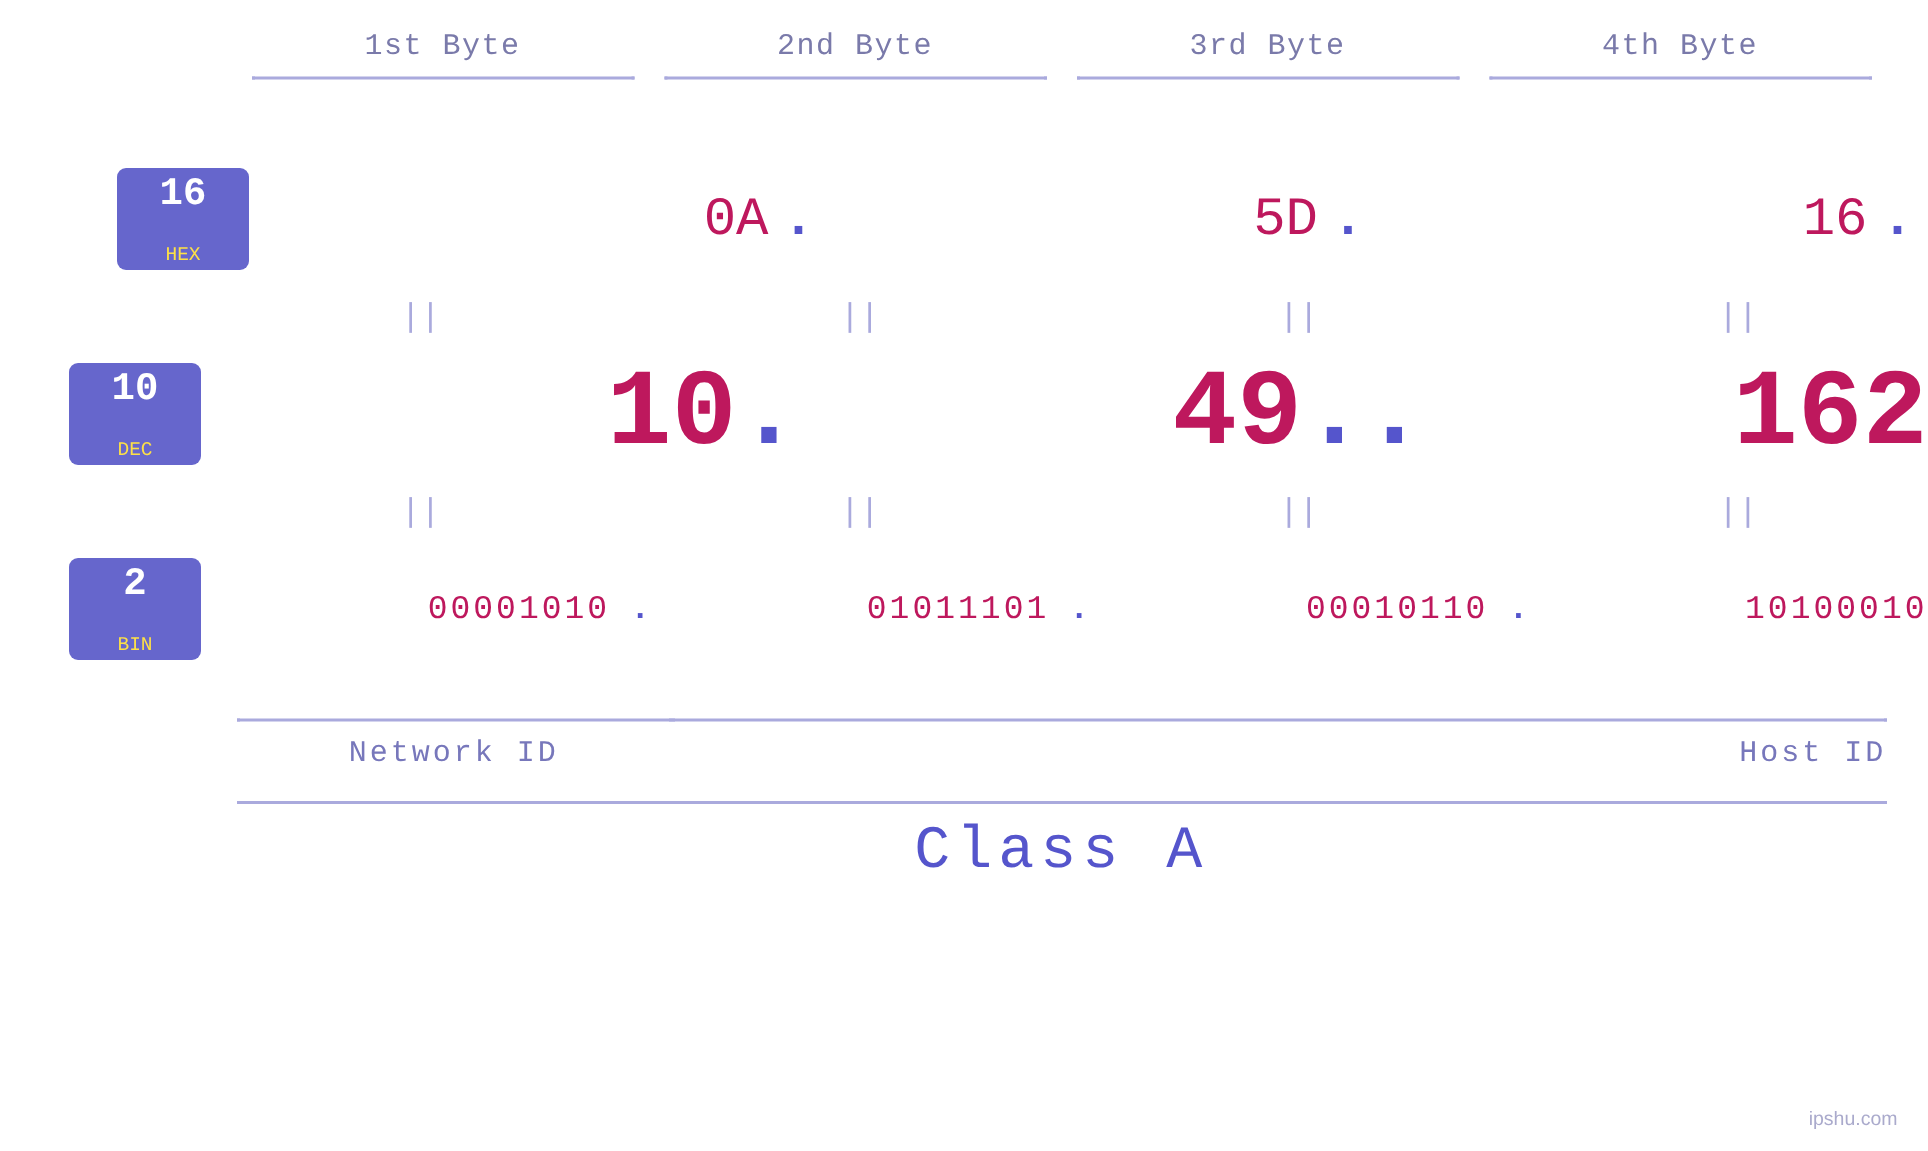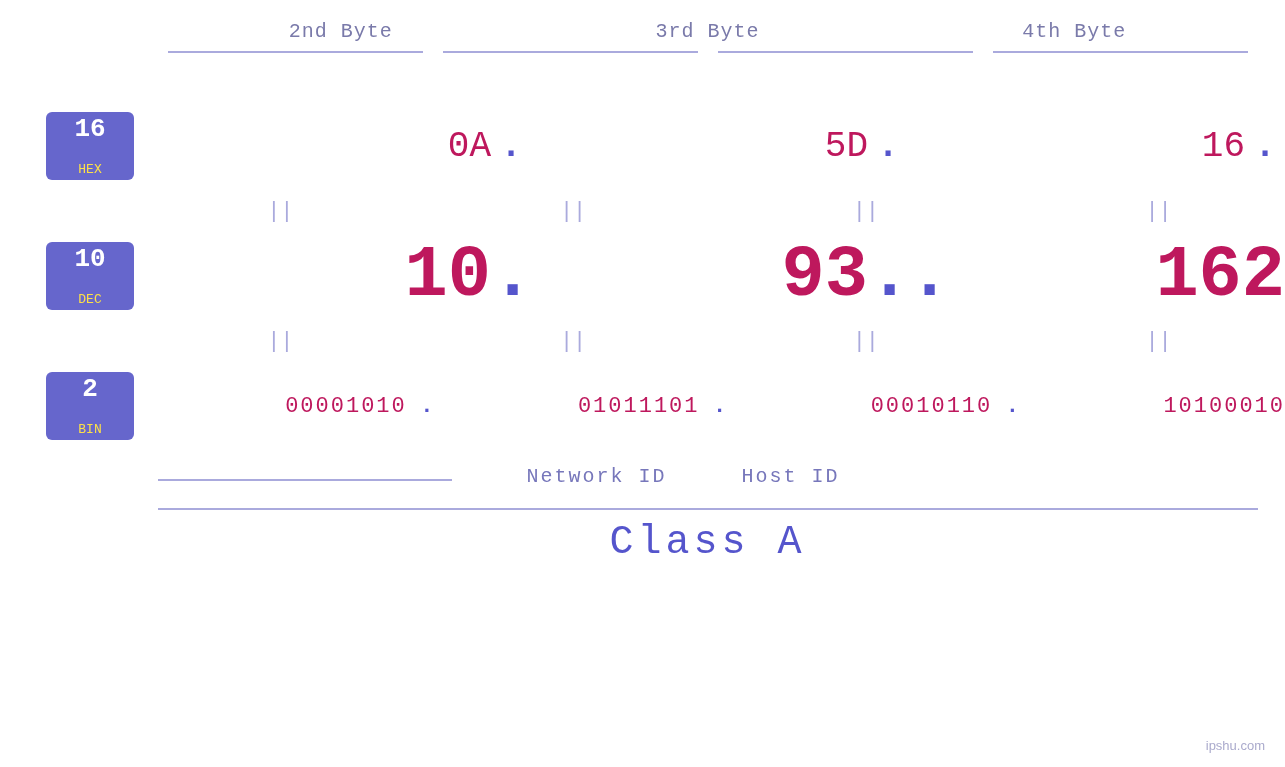--- a/index.html
+++ b/index.html
@@ -168,21 +168,21 @@
       width: 40px;
       flex-shrink: 0;
     }
 
     
     .bottom-section {
       margin-top: 10px;
       width: 1100px;
       margin-left: 130px;
       display: flex;
-      flex-direction: row;
+      flex-direction: column;
     }
 
     .bottom-brackets-row {
       display: flex;
       align-items: flex-end;
       height: 20px;
       margin-bottom: 6px;
     }
 
     .bottom-bracket-network {
@@ -254,30 +254,31 @@
     .watermark {
       position: absolute;
       bottom: 14px;
       right: 20px;
       color: #aaaacc;
       font-size: 13px;
       font-family: Arial, sans-serif;
     }
 
     
-    .hex-row { margin-top: 0; }
+    .hex-row { margin-top: 0; padding-left: 32px; }
     .dec-row { margin-top: 0; }
     .bin-row { margin-top: 0; }
   </style>
 </head>
 <body>
 
 <div class="main-container">
 
   <div class="byte-labels">
+    <div class="byte-label">1st Byte</div>
     <div class="byte-label">2nd Byte</div>
     <div class="byte-label">3rd Byte</div>
     <div class="byte-label">4th Byte</div>
   </div>
 
   <div class="top-brackets">
     <div class="bracket-line"></div>
     <div class="bracket-line"></div>
     <div class="bracket-line"></div>
     <div class="bracket-line"></div>
@@ -312,21 +313,21 @@
   </div>
 
   <div class="base-row dec-row">
     <div class="base-badge">
       <span class="badge-number">10</span>
       <span class="badge-label">DEC</span>
     </div>
     <div class="values-row">
       <span class="byte-value large">10</span>
       <span class="dot-separator">.</span>
-      <span class="byte-value large">93</span>
+      <span class="byte-value large">49</span>
       <span class="dot-separator">.</span>
       <span class="dot-separator">.</span>
       <span class="byte-value large">162</span>
     </div>
   </div>
 
   <div class="equals-row">
     <div class="equals-spacer"></div>
     <div class="equals-values">
       <span class="equals-symbol">||</span>

